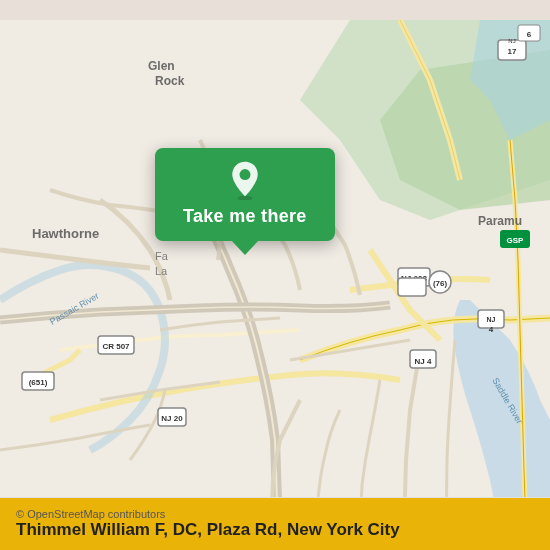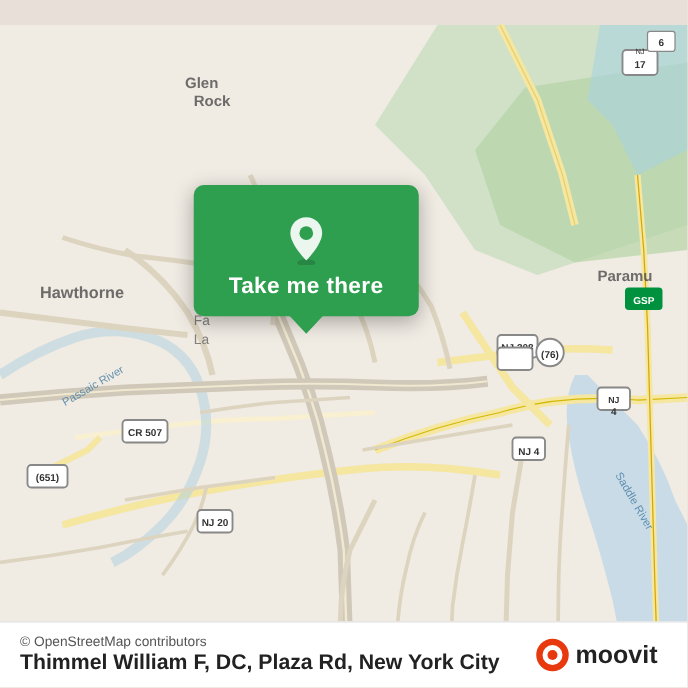--- a/index.html
+++ b/index.html
@@ -27,21 +27,21 @@
       width: 100%; height: 100%;
     }
 
     
     .callout {
       position: absolute;
       top: 148px;
       left: 155px;
       background: #2e9e4f;
       border-radius: 8px;
-      padding: 24px 28px 14px 28px;
+      padding: 12px 28px 14px 28px;
       display: flex;
       flex-direction: column;
       align-items: center;
       box-shadow: 0 4px 16px rgba(0,0,0,0.3);
       cursor: pointer;
       z-index: 10;
     }
 
     .callout::after {
       content: '';
@@ -67,22 +67,22 @@
       white-space: nowrap;
       letter-spacing: 0.3px;
     }
 
     
     .bottom-bar {
       position: absolute;
       bottom: 0;
       left: 0;
       width: 100%;
-      background: #ffffff;
-      padding: 10px 24px 10px 16px;
+      background: #eab308;
+      padding: 10px 12px 10px 16px;
       display: flex;
       align-items: center;
       justify-content: space-between;
       border-top: 1px solid #e0e0e0;
       z-index: 20;
     }
 
     .bottom-bar-left {
       display: flex;
       align-items: center;
@@ -230,23 +230,15 @@
     <span class="callout-text">Take me there</span>
   </div>
 
   <div class="bottom-bar">
     <div class="bottom-bar-left">
       <div>
         <div class="osm-text">© OpenStreetMap contributors</div>
         <div class="location-text">Thimmel William F, DC, Plaza Rd, New York City</div>
       </div>
     </div>
-    <div class="moovit-logo">
-      <svg width="28" height="28" viewBox="0 0 28 28" xmlns="http://www.w3.org/2000/svg">
-        <circle cx="14" cy="14" r="13" fill="#e8380d"></circle>
-        <circle cx="14" cy="14" r="8" fill="white"></circle>
-        <circle cx="14" cy="14" r="4" fill="#e8380d"></circle>
-      </svg>
-      <span class="moovit-logo-text">moovit</span>
-    </div>
   </div>
 
 </div>
 
 </body></html>

